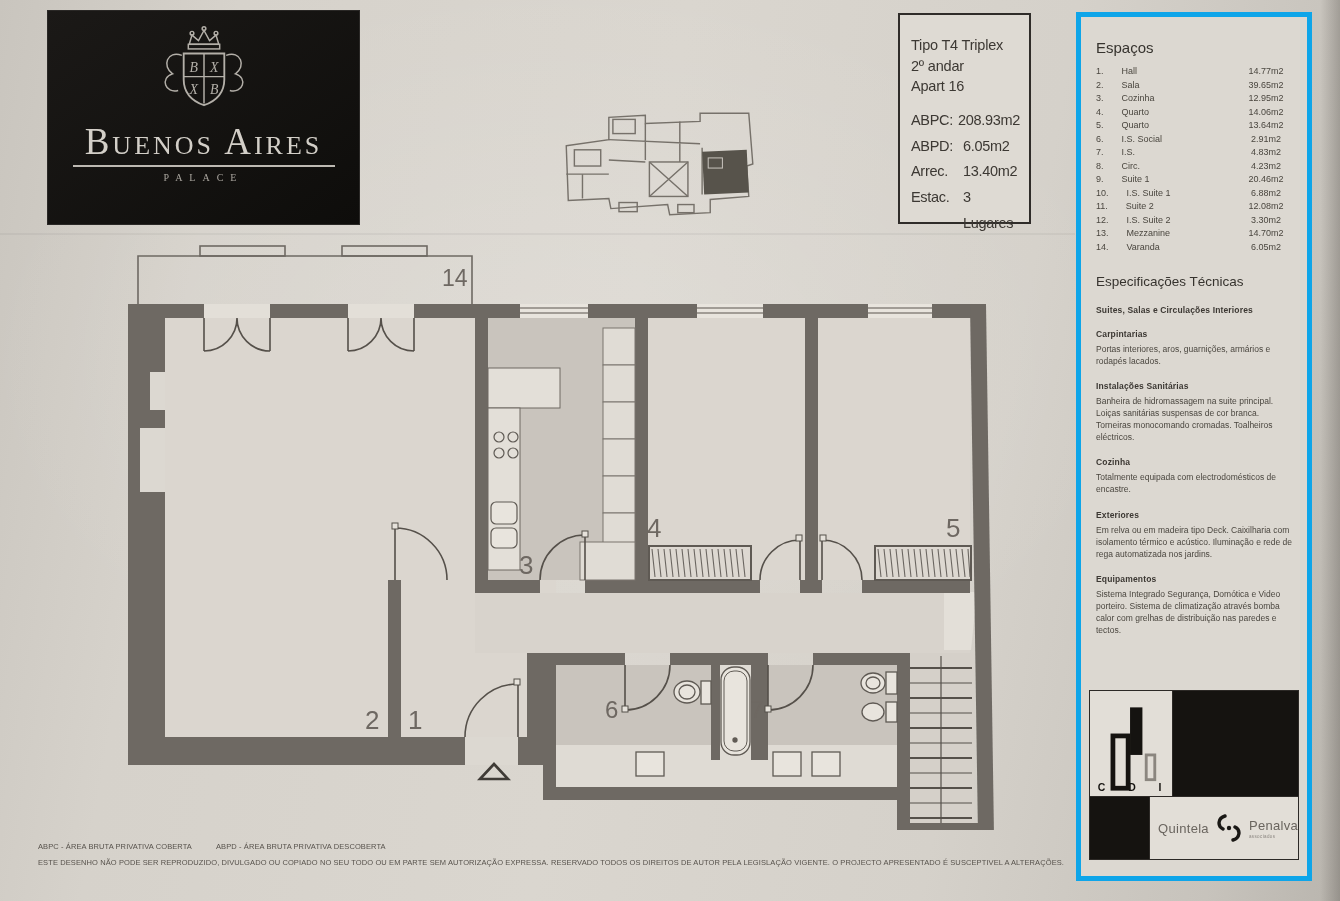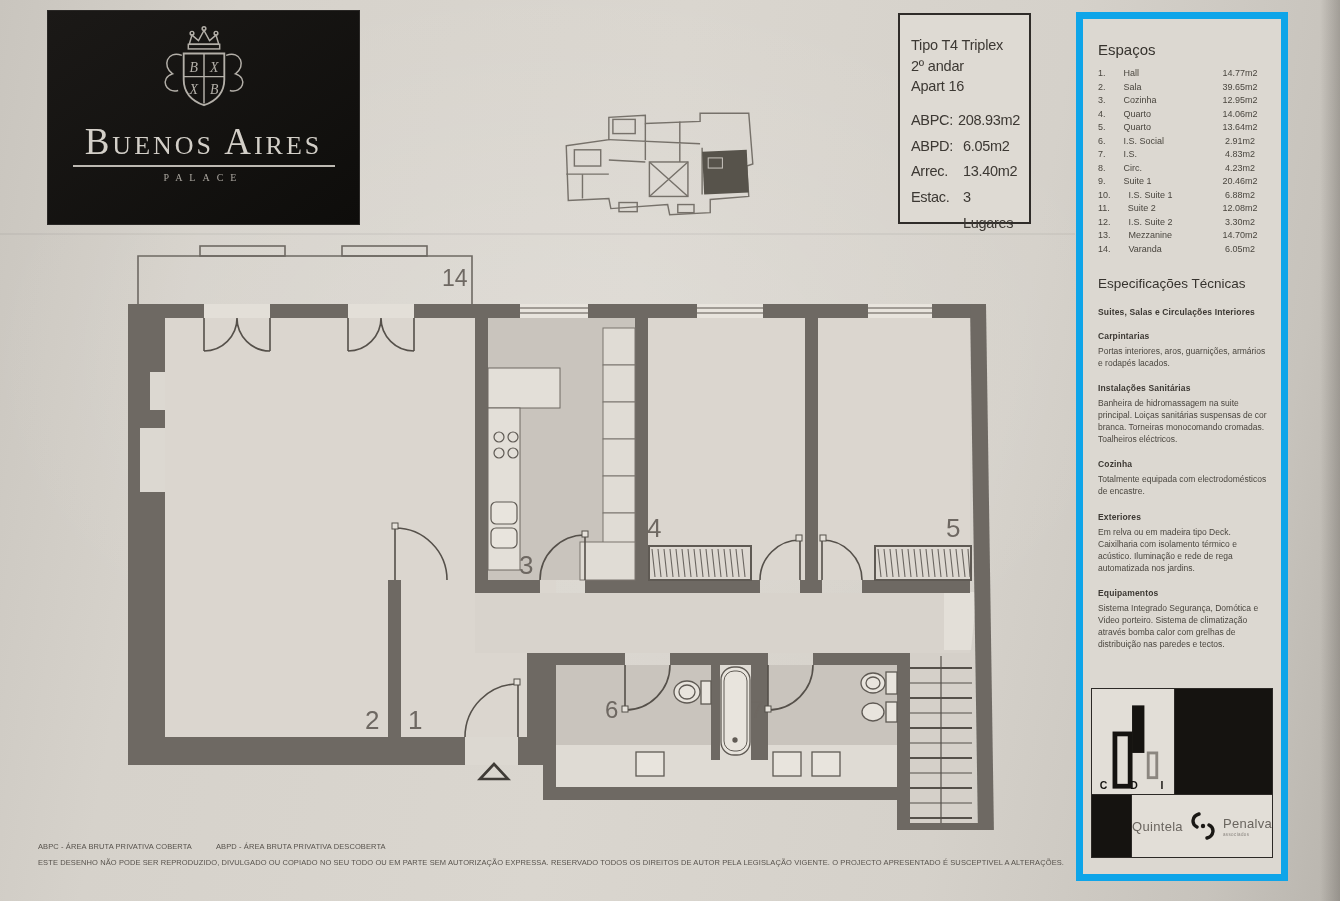--- a/index.html
+++ b/index.html
@@ -30,40 +30,40 @@
   .info-box{position:absolute;left:898px;top:13px;width:133px;height:211px;
     box-sizing:border-box;background:#dedad3;border:2px solid #2f2c29;
     padding:20px 9px 0 11px;color:#3c3833;}
   .info-line{font-size:14.5px;line-height:1.42;letter-spacing:-0.2px;}
   .info-metrics{margin-top:11px;}
   .metric-row{display:flex;font-size:14.5px;line-height:1.78;letter-spacing:-0.3px;}
   .metric-label{width:52px;}
   .metric-value{flex:1;}
 
   
-  .sidebar{position:absolute;left:1076px;top:12px;width:212px;height:869px;
-    box-sizing:border-box;background:#dcd8d1;border:7px solid #0ea5e9;
+  .sidebar{position:absolute;left:1076px;top:12px;width:236px;height:869px;
+    box-sizing:border-box;background:#dcd8d1;border:5px solid #0ea5e9;
     padding:14px 13px 0 15px;color:#46423c;}
   .spaces-title{font-size:15px;color:#36332e;margin:8px 0 9px;}
   .space-row{display:flex;font-size:9px;line-height:1.5;color:#4a463f;}
   .space-name{flex:1;padding-left:18px;}
   .space-area{width:56px;text-align:center;}
   .specs-title{font-size:13.5px;color:#36332e;margin:20px 0 16px;}
   .spec-section{margin-bottom:14px;}
   .spec-heading{font-size:8.5px;font-weight:700;letter-spacing:0.15px;margin:0 0 4px;color:#3c3833;}
   .spec-body{font-size:8.5px;line-height:1.42;margin:0;color:#4a463f;}
 
   .brand{position:absolute;left:8px;right:8px;bottom:16px;height:168px;border:1px solid #2c2926;}
   .brand-row1{display:flex;height:105px;border-bottom:1px solid #2c2926;}
   .brand-cdi-cell{width:82px;background:#e2ded7;border-right:1px solid #2c2926;
     display:flex;align-items:center;justify-content:center;}
   .brand-dark{flex:1;background:#151310;}
   .brand-row2{display:flex;height:62px;}
   .brand-dark2{width:88px;background:#151310;border-right:1px solid #2c2926;}
-  .brand-qp-cell{flex:1;background:#e2ded7;display:flex;align-items:center;justify-content:center;gap:7px;}
+  .brand-qp-cell{flex:1;background:#e2ded7;display:flex;align-items:center;justify-content:center;gap:7px;padding-left:8px;}
   .qp-text{font-size:13px;color:#6a655f;letter-spacing:0.3px;}
   .qp-right{display:flex;flex-direction:column;align-items:flex-start;}
   .qp-sub{font-size:4.5px;color:#8a857f;letter-spacing:0.4px;margin-top:1px;}
 
   
   .legend-left{position:absolute;left:38px;top:842px;font-size:7.5px;color:#57524c;letter-spacing:0.1px;}
   .legend-right{position:absolute;left:216px;top:842px;font-size:7.5px;color:#57524c;letter-spacing:0.1px;}
   .disclaimer{position:absolute;left:38px;top:858px;font-size:7.5px;color:#57524c;letter-spacing:0.1px;}
 
   .plan-svg{position:absolute;left:120px;top:240px;}

